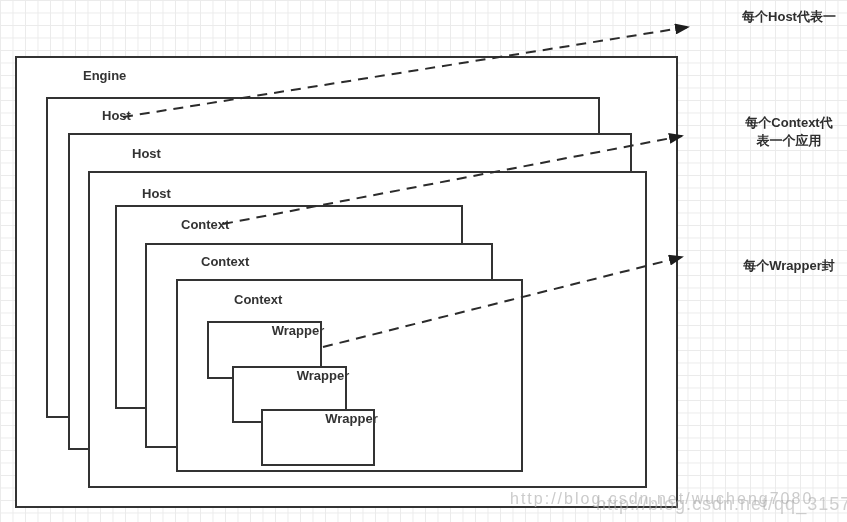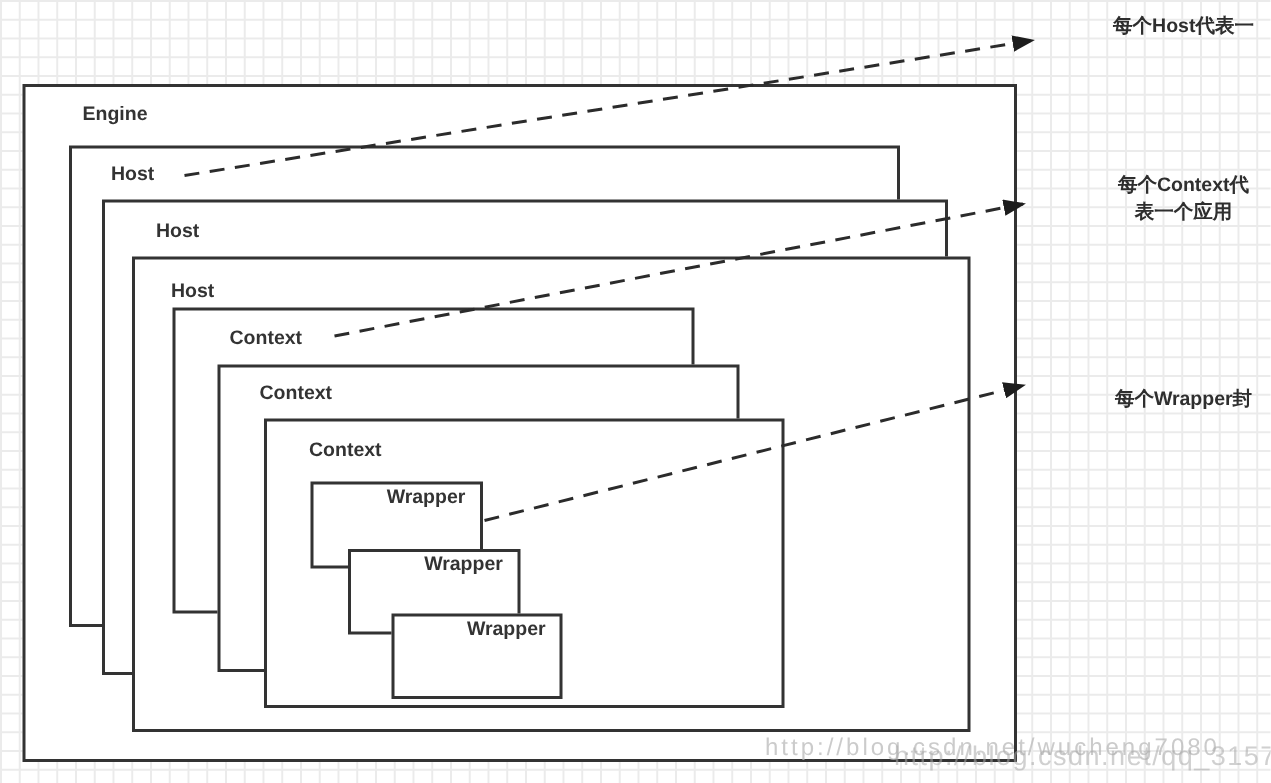--- a/index.html
+++ b/index.html
@@ -19,20 +19,21 @@
     position: absolute;
     background: #ffffff;
     border: 2px solid #333333;
   }
   .box-label {
     position: absolute;
     font-size: 13px;
     font-weight: bold;
     color: #333333;
     white-space: nowrap;
+    margin-left: 28px;
   }
   .wrapper-box {
     display: flex;
     align-items: flex-start;
     justify-content: center;
     padding-left: 39px;
   }
   .wrapper-box .box-label { position: static; }
   .arrow-layer {
     position: absolute; inset: 0;

